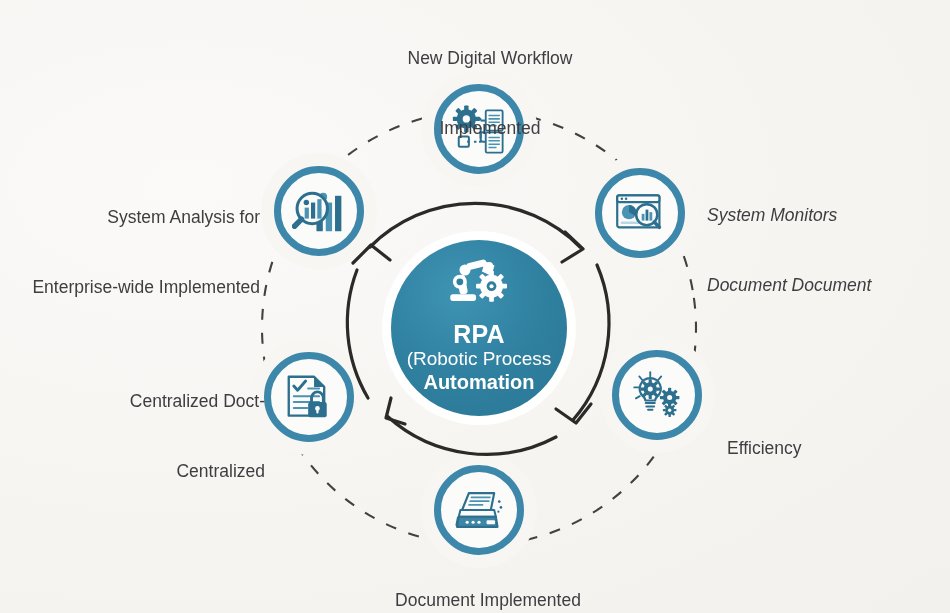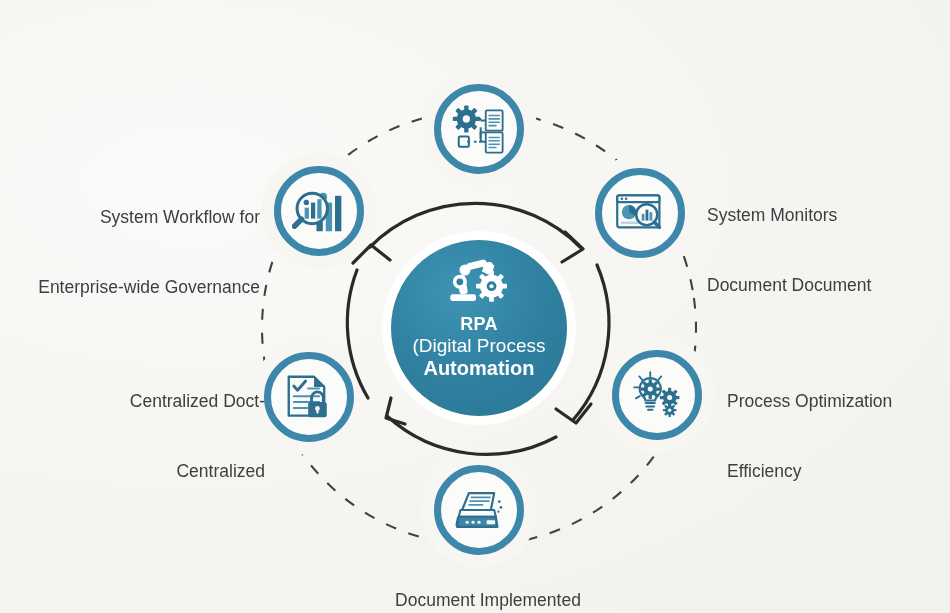--- a/index.html
+++ b/index.html
@@ -47,25 +47,25 @@
     display: flex;
     flex-direction: column;
     align-items: center;
     justify-content: flex-start;
     padding-top: 16px;
     color: #ffffff;
     text-align: center;
   }
   .hub-icon { width: 74px; height: 56px; margin-bottom: 2px; }
   .hub-title {
-    font-size: 18px;
+    font-size: 25px;
     font-weight: bold;
     letter-spacing: .2px;
     line-height: 1.05;
-    margin-top: 1px;
+    margin-top: 7px;
   }
   .hub-sub1 {
     font-size: 19px;
     font-weight: 400;
     line-height: 1.18;
     margin-top: 1px;
   }
   .hub-sub2 {
     font-size: 20px;
     font-weight: bold;
@@ -96,21 +96,21 @@
 
   
   .label {
     position: absolute;
     color: #3e3e40;
     font-size: 17.5px;
     line-height: 1.33;
     white-space: pre-line;
   }
   .l-top    { left: 355px; top: 24px;  width: 270px; text-align: center; }
-  .l-tr     { left: 707px; top: 181px; width: 240px; text-align: left; }
+  .l-tr     { left: 707px; top: 181px; width: 240px; text-align: left; font-style: italic; }
   .l-br     { left: 727px; top: 367px; width: 220px; text-align: left; }
   .l-bottom { left: 353px; top: 566px; width: 270px; text-align: center; }
   .l-bl     { left: 37px;  top: 367px; width: 228px; text-align: right; }
   .l-tl     { left: 2px;   top: 183px; width: 258px; text-align: right; }
 </style>
 </head>
 <body>
 
 <div id="stage">
   <div class="paper"></div>
@@ -179,21 +179,21 @@
             <rect x="-3.2" y="13" width="6.4" height="8" rx="1.3" transform="rotate(45)"></rect>
             <rect x="-21" y="-3.2" width="8" height="6.4" rx="1.3" transform="rotate(45)"></rect>
             <rect x="13" y="-3.2" width="8" height="6.4" rx="1.3" transform="rotate(45)"></rect>
           </g>
           <circle r="6.6" fill="#2f7f9f"></circle>
           <circle r="2.8"></circle>
         </g>
       </g>
     </svg>
     <div class="hub-title">RPA</div>
-    <div class="hub-sub1">(Digital Process</div>
+    <div class="hub-sub1">(Robotic Process</div>
     <div class="hub-sub2">Automation</div>
   </div>
 
   <div class="node n-top">
     <svg viewBox="0 0 64 64">
       <g fill="none" stroke="#2d6f8e" stroke-width="2.4" stroke-linejoin="round">
 
         <path d="M22 19 h9 a3 3 0 0 1 3 3 v0" stroke-dasharray="0"></path>
         <path d="M34 22 h6"></path>
         <path d="M34 36 h-0 v8 a3 3 0 0 0 3 3 h3"></path>
@@ -232,20 +232,25 @@
         <rect x="0" y="0" width="20" height="24" rx="1.5" fill="#fbfbfa" stroke="#2d6f8e" stroke-width="2.2"></rect>
         <g stroke="#4b93b3" stroke-width="1.9" stroke-linecap="round">
           <path d="M4 6 h12"></path>
             <path d="M4 10 h12"></path>
             <path d="M4 14 h12"></path>
             <path d="M4 18 h8"></path>
         </g>
       </g>
     </svg>
   </div>
+  <div class="label l-top">
+    <span>New Digital Workflow</span>
+    <br>
+    <span>Implemented</span>
+  </div>
 
   <div class="node n-tr">
     <svg viewBox="0 0 64 64">
 
       <rect x="5" y="11" width="50" height="38" rx="2.5" fill="#fbfbfa" stroke="#2d6f8e" stroke-width="2.6"></rect>
       <rect x="5" y="11" width="50" height="8" rx="2.5" fill="#fbfbfa" stroke="#2d6f8e" stroke-width="2.6"></rect>
       <circle cx="10.5" cy="15" r="1.5" fill="#2d6f8e"></circle>
       <circle cx="15.5" cy="15" r="1.5" fill="#2d6f8e"></circle>
 
       <g transform="translate(19,31)">
@@ -327,21 +332,20 @@
         <rect x="4.6" y="-1.4" width="3.4" height="2.8" rx=".6"></rect>
         <rect x="-1.4" y="-8" width="2.8" height="3.4" rx=".6" transform="rotate(45)"></rect>
         <rect x="-1.4" y="4.6" width="2.8" height="3.4" rx=".6" transform="rotate(45)"></rect>
         <rect x="-8" y="-1.4" width="3.4" height="2.8" rx=".6" transform="rotate(45)"></rect>
         <rect x="4.6" y="-1.4" width="3.4" height="2.8" rx=".6" transform="rotate(45)"></rect>
         <circle r="2" fill="#fbfbfa"></circle>
       </g>
     </svg>
   </div>
   <div class="label l-br">
-    <span>Process Optimization</span>
     <br>
     <span>Efficiency</span>
   </div>
 
   <div class="node n-bottom">
     <svg viewBox="0 0 64 64">
 
       <path d="M20 12 L50 12 L46 32 L12 32 Z" fill="#fbfbfa" stroke="#2d6f8e" stroke-width="2.6" stroke-linejoin="round"></path>
       <g stroke="#4b93b3" stroke-width="2" stroke-linecap="round">
         <path d="M23 17 h22"></path>
@@ -415,17 +419,17 @@
         <rect x="-9" y="-1" width="5" height="13" fill="#4b93b3"></rect>
         <rect x="-1.5" y="-7" width="5" height="19" fill="#2d6f8e"></rect>
         <rect x="6" y="-11" width="5" height="23" fill="#4b93b3"></rect>
         <circle cx="-7" cy="-7" r="3.2" fill="#2d6f8e"></circle>
 
         <path d="M-12.7 12.7 L-21 21" stroke="#2d6f8e" stroke-width="6.5" stroke-linecap="round"></path>
       </g>
     </svg>
   </div>
   <div class="label l-tl">
-    <span>System Workflow for</span>
-    <br>
-    <span>Enterprise-wide Governance</span>
+    <span>System Analysis for</span>
+    <br>
+    <span>Enterprise-wide Implemented</span>
   </div>
 </div>
 
 </body></html>

